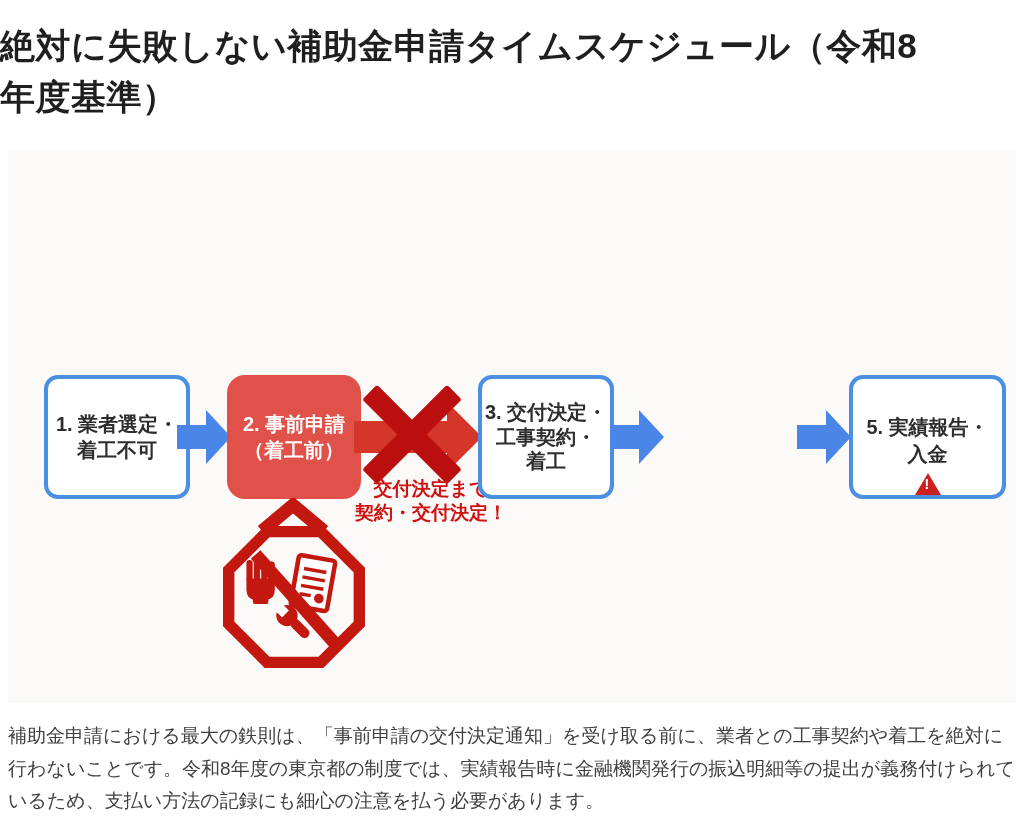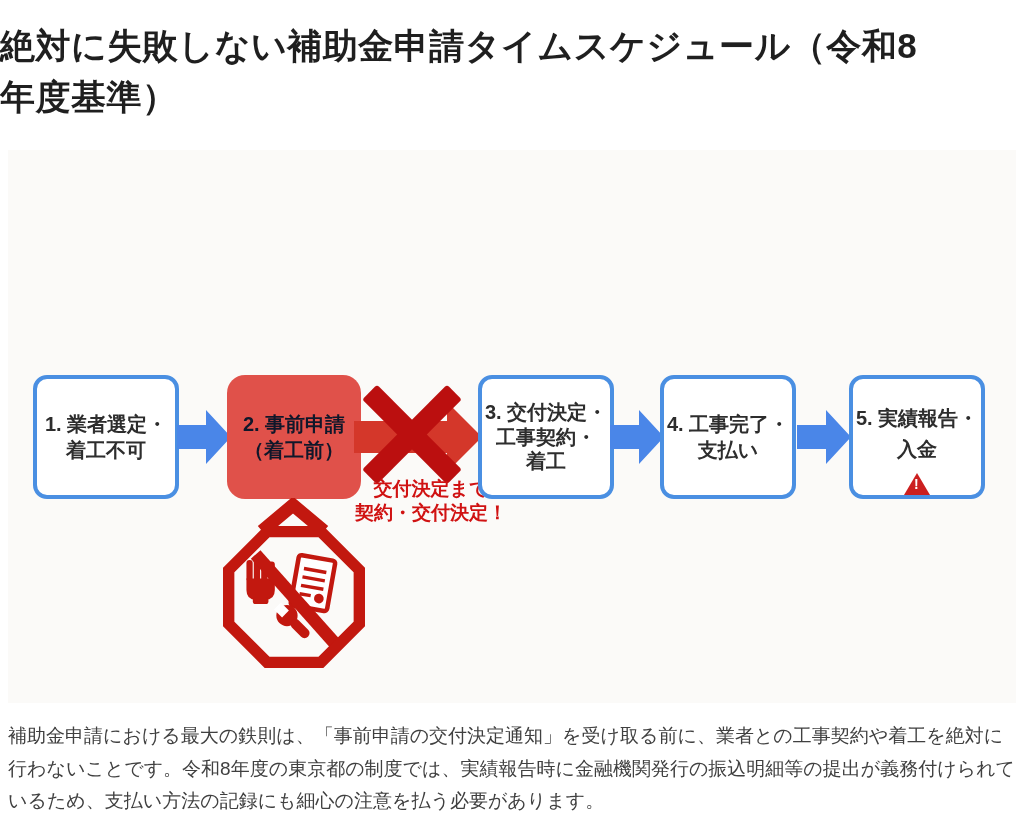--- a/index.html
+++ b/index.html
@@ -20,27 +20,27 @@
     background:#fbfaf8;
   }
   
   .step{
     position:absolute;top:225px;height:124px;box-sizing:border-box;
     background:#ffffff;border:4px solid #4a8fe2;border-radius:14px;
     display:flex;flex-direction:column;justify-content:center;align-items:center;
     text-align:center;font-size:20px;font-weight:600;color:#2d2d2d;line-height:1.32;
   }
   .step.red{
-    background:#e0514a;border:none;border-radius:18px;color:#0f172a;
+    background:#e0514a;border:none;border-radius:18px;color:#ffffff;
   }
-  #step1{left:25px;width:146px;}
+  #step1{left:36px;width:146px;}
   #step2{left:219px;width:134px;}
   #step3{left:470px;width:136px;line-height:1.24;}
   #step4{left:652px;width:136px;}
-  #step5{left:841px;width:136px;justify-content:space-between;padding-top:26px;}
+  #step5{left:841px;width:157px;justify-content:flex-end;padding-top:26px;}
   
   .arrow-blue{position:absolute;top:258px;}
   #arrow1{left:169px;} #arrow2{left:602px;} #arrow3{left:789px;}
   #red-arrow{position:absolute;left:346px;top:249px;}
   
   #cross{position:absolute;left:342px;top:222px;width:124px;height:124px;}
   .cross-bar{
     position:absolute;left:2px;top:52px;width:120px;height:21px;
     background:#bb0f0f;border-radius:3px;
   }
@@ -118,24 +118,20 @@
     <span>工事契約・</span>
     <span>着工</span>
   </div>
 
   <span class="arrow-blue" id="arrow2">
     <svg width="54" height="58" viewBox="0 0 54 58">
       <polygon points="0,17 29,17 29,2 54,29 29,56 29,41 0,41" fill="#4a86e8"></polygon>
     </svg>
   </span>
 
-  <div class="step" id="step4">
-    <span>4. 工事完了・</span>
-    <span>支払い</span>
-  </div>
 
   <span class="arrow-blue" id="arrow3">
     <svg width="54" height="58" viewBox="0 0 54 58">
       <polygon points="0,17 29,17 29,2 54,29 29,56 29,41 0,41" fill="#4a86e8"></polygon>
     </svg>
   </span>
 
   <div class="step" id="step5">
     <span>5. 実績報告・</span>
     <span>入金</span>

